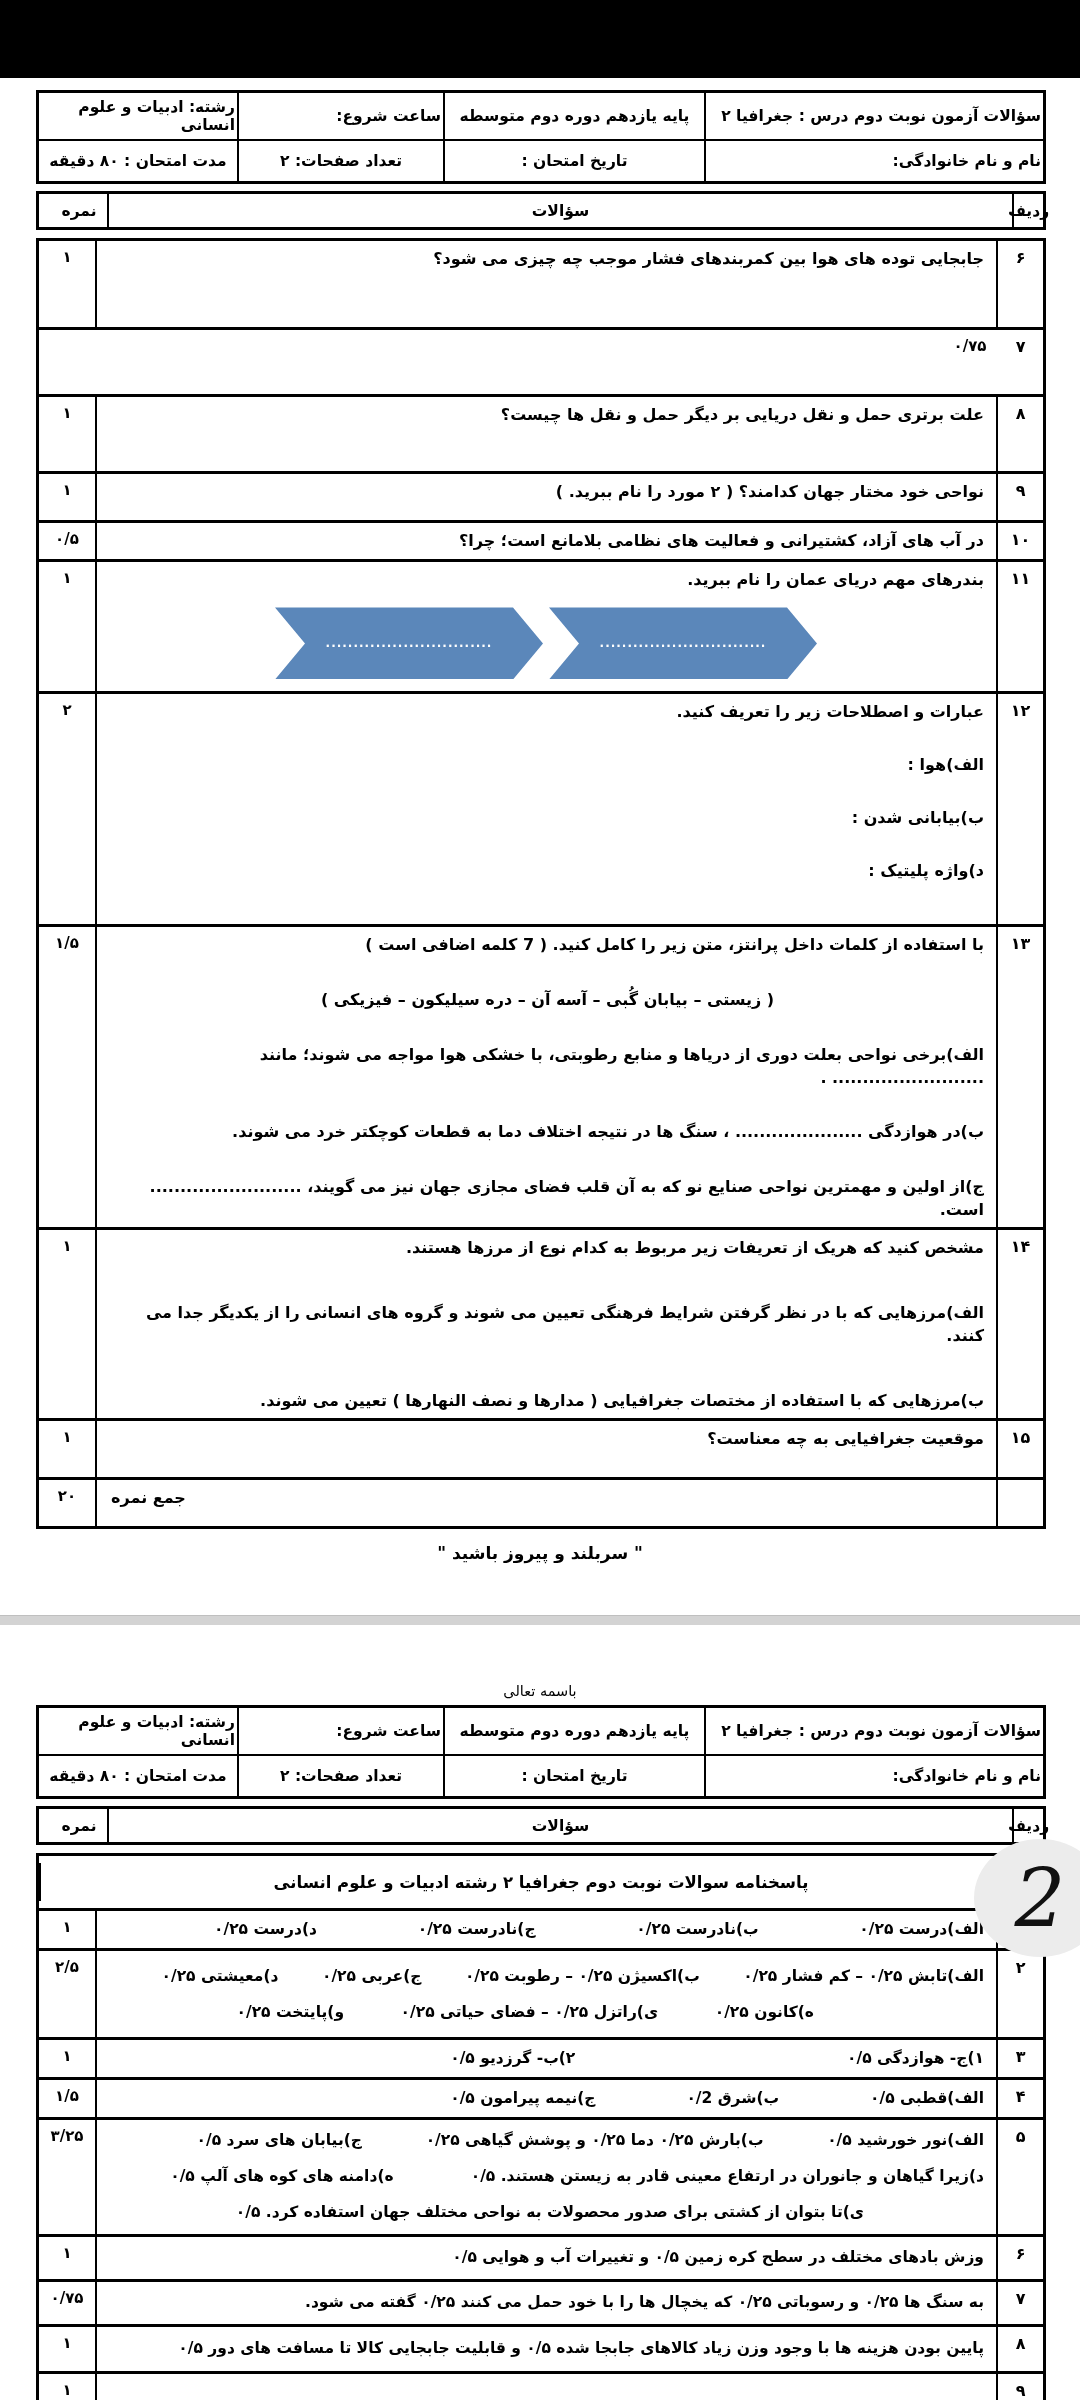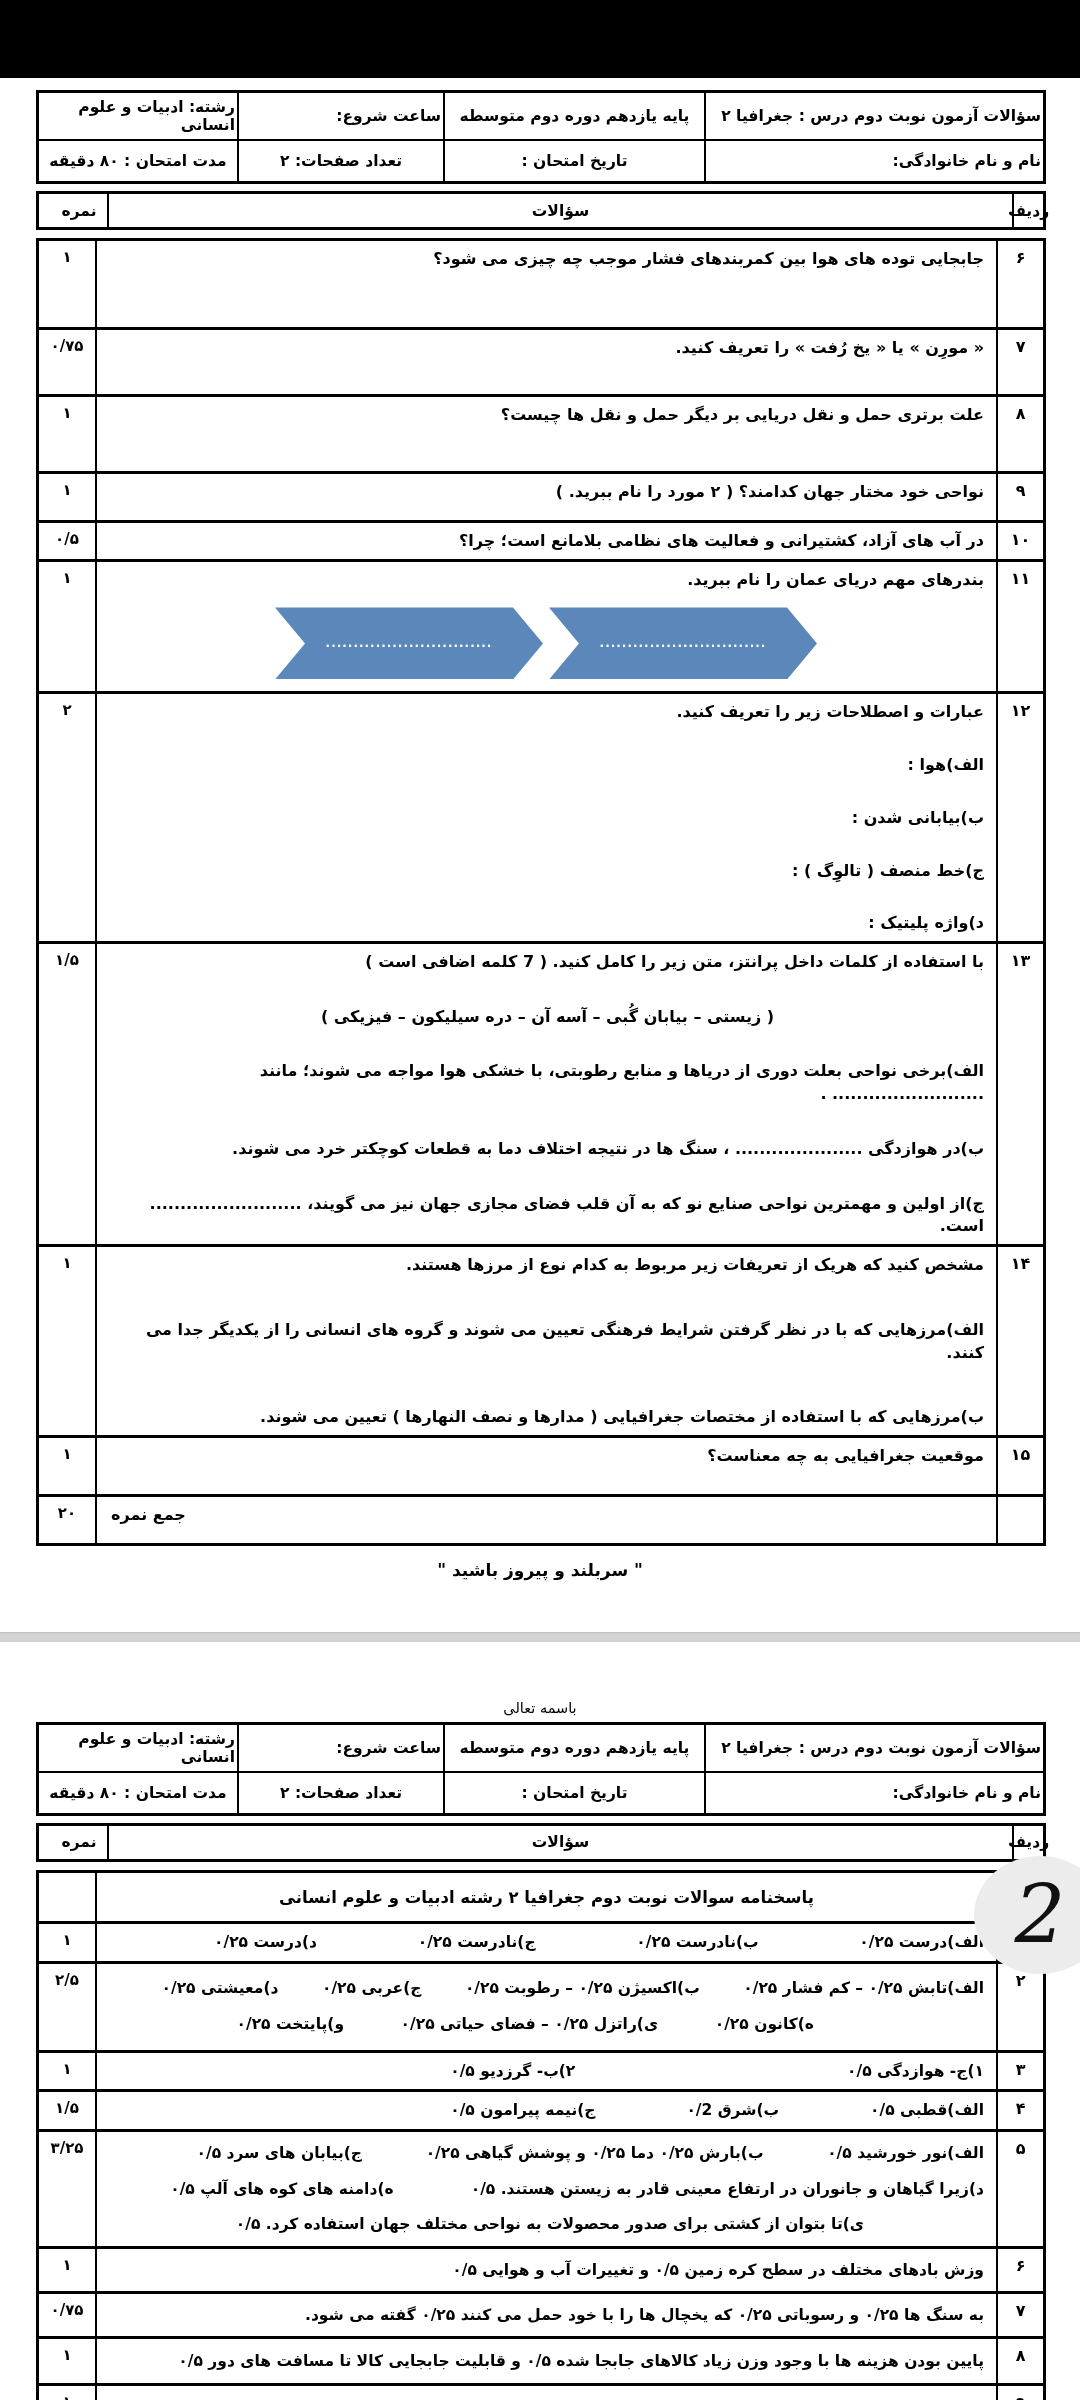--- a/index.html
+++ b/index.html
@@ -104,23 +104,20 @@
     <div class="qrow" style="min-height:86px;">
       <div class="cnum">۶</div>
       <div class="cbody">
         <div class="qline">جابجایی توده های هوا بین کمربندهای فشار موجب چه چیزی می شود؟</div>
       </div>
       <div class="cscore">۱</div>
     </div>
 
     <div class="qrow" style="min-height:64px;">
       <div class="cnum">۷</div>
-      <div class="cbody">
-        <div class="qline">« مورِن » یا « یخ رُفت » را تعریف کنید.</div>
-      </div>
       <div class="cscore">۰/۷۵</div>
     </div>
 
     <div class="qrow" style="min-height:74px;">
       <div class="cnum">۸</div>
       <div class="cbody">
         <div class="qline">علت برتری حمل و نقل دریایی بر دیگر حمل و نقل ها چیست؟</div>
       </div>
       <div class="cscore">۱</div>
     </div>
@@ -156,21 +153,20 @@
       </div>
       <div class="cscore">۱</div>
     </div>
 
     <div class="qrow g30" style="min-height:230px;">
       <div class="cnum">۱۲</div>
       <div class="cbody">
         <div class="qline">عبارات و اصطلاحات زیر را تعریف کنید.</div>
         <div class="qline">الف)هوا :</div>
         <div class="qline">ب)بیابانی شدن :</div>
-        <div class="qline">ج)خط منصف ( تالوِگ ) :</div>
         <div class="qline">د)واژه پلیتیک :</div>
       </div>
       <div class="cscore">۲</div>
     </div>
 
     <div class="qrow g32" style="min-height:280px;">
       <div class="cnum">۱۳</div>
       <div class="cbody">
         <div class="qline">با استفاده از کلمات داخل پرانتز، متن زیر را کامل کنید. ( 7 کلمه اضافی است )</div>
         <div class="qline ctr">( زیستی – بیابان گُبی – آسه آن – دره سیلیکون – فیزیکی )</div>
@@ -234,21 +230,21 @@
   </div>
 
   <div class="qbar">
     <div class="bnum">ردیف</div>
     <div class="bbody">سؤالات</div>
     <div class="bscore">نمره</div>
   </div>
 
   <div class="qtable">
 
-    <div class="arow" style="min-height:48px;">
+    <div class="arow" style="min-height:48px;flex-direction:column;">
       <div class="cnum"></div>
       <div class="abody titlebody">پاسخنامه سوالات نوبت دوم جغرافیا ۲ رشته ادبیات و علوم انسانی</div>
       <div class="cscore"></div>
     </div>
 
     <div class="arow" style="min-height:34px;">
       <div class="cnum">۱</div>
       <div class="abody">
         <div class="segline w88">
           <span>الف)درست ۰/۲۵</span>

